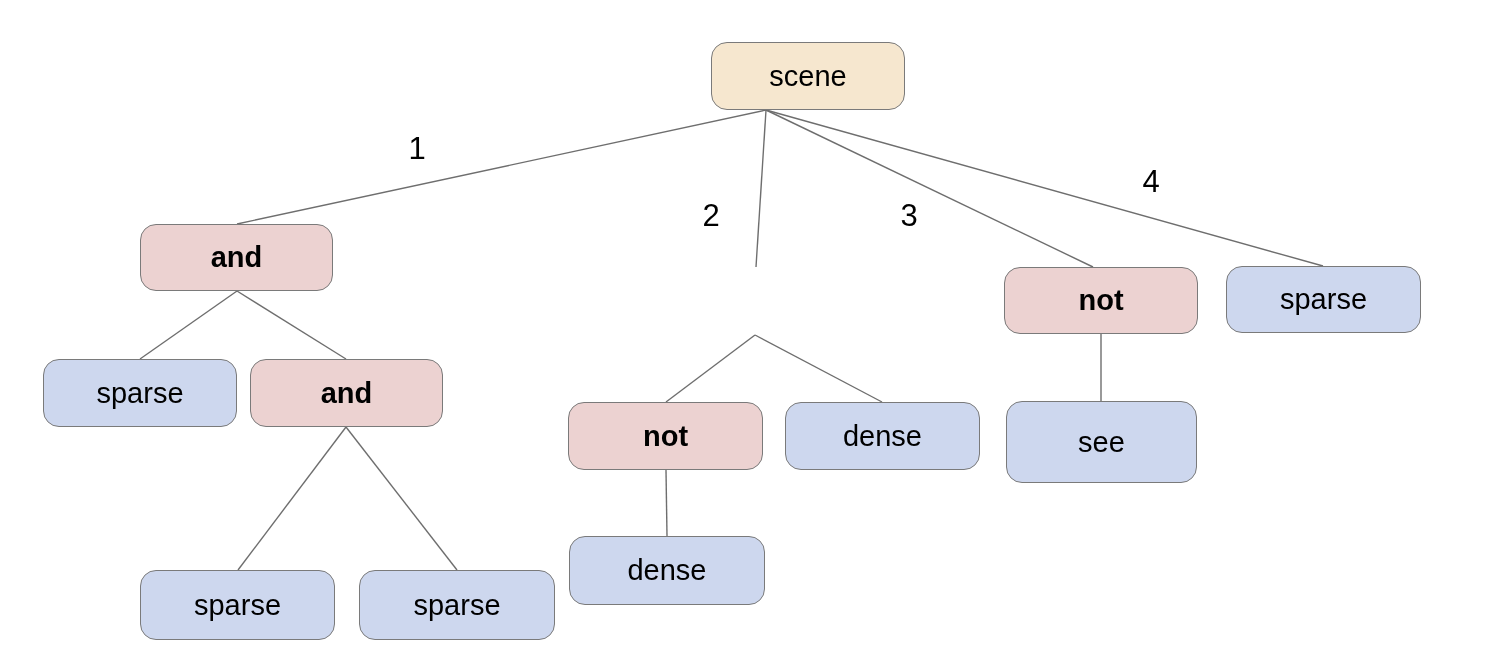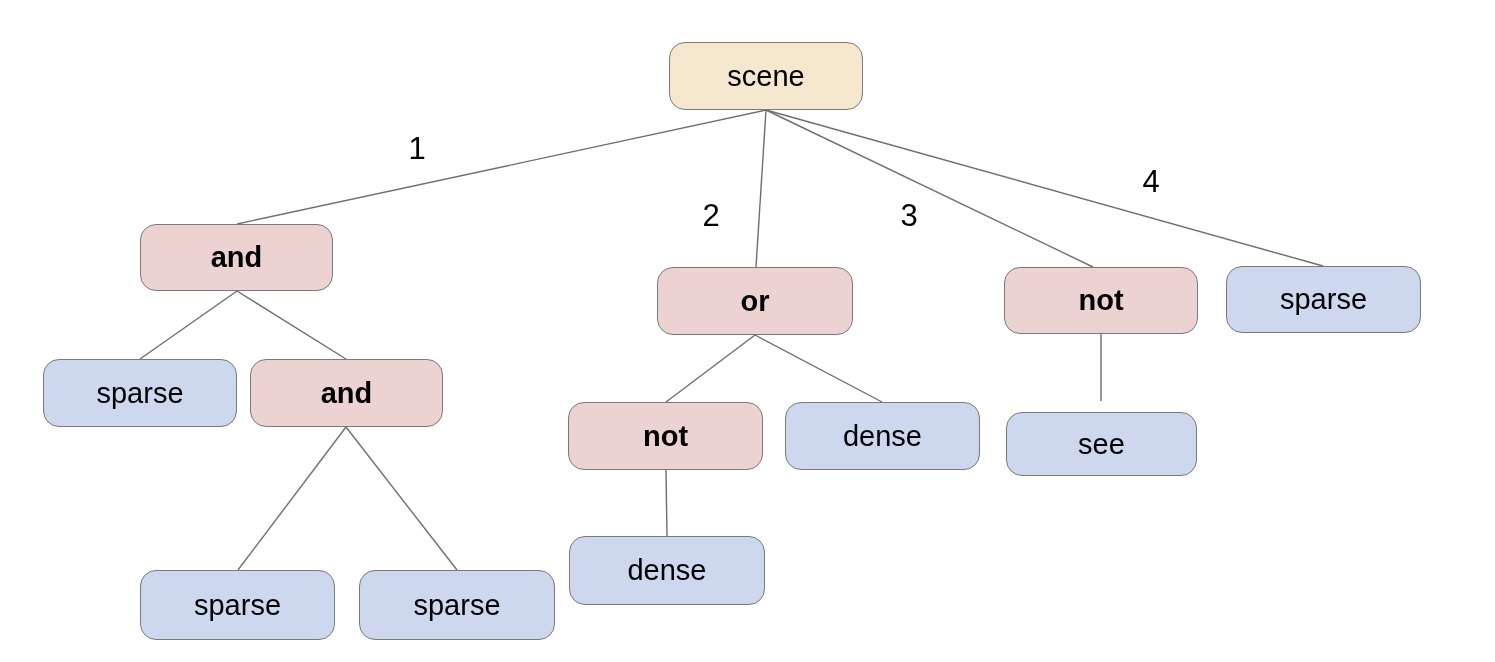--- a/index.html
+++ b/index.html
@@ -31,21 +31,21 @@
   .node{
     position:absolute;
     box-sizing:border-box;
     border:1.6px solid var(--node_border);
     border-radius:16px;
     display:flex;align-items:center;justify-content:center;
     font-size:29px;
     line-height:1;
     color:var(--text);
   }
-  .node.root{background:var(--root_fill);}
+  .node.root{background:var(--root_fill);margin-left:42px;}
   .node.operator{background:var(--operator_fill);font-weight:bold;}
   .node.leaf{background:var(--leaf_fill);}
   .edge-label{
     position:absolute;
     transform:translate(-50%,-50%);
     font-size:31px;
     color:var(--text);
     line-height:1;
   }
 </style>
@@ -69,25 +69,24 @@
     <line x1="1101" y1="334" x2="1101" y2="401"></line>
   </svg>
 
   <div class="edge-label" style="left:417px;top:148px">1</div>
   <div class="edge-label" style="left:711px;top:215px">2</div>
   <div class="edge-label" style="left:909px;top:215px">3</div>
   <div class="edge-label" style="left:1151px;top:181px">4</div>
 
   <div class="node root" style="left:669px;top:42px;width:194px;height:68px">scene</div>
   <div class="node operator" style="left:140px;top:224px;width:193px;height:67px">and</div>
-  <div class="node operator" style="left:657px;top:267px;width:196px;height:68px">or</div>
   <div class="node operator" style="left:1004px;top:267px;width:194px;height:67px">not</div>
   <div class="node leaf" style="left:1226px;top:266px;width:195px;height:67px">sparse</div>
   <div class="node leaf" style="left:43px;top:359px;width:194px;height:68px">sparse</div>
   <div class="node operator" style="left:250px;top:359px;width:193px;height:68px">and</div>
   <div class="node operator" style="left:568px;top:402px;width:195px;height:68px">not</div>
   <div class="node leaf" style="left:785px;top:402px;width:195px;height:68px">dense</div>
-  <div class="node leaf" style="left:1006px;top:412px;width:191px;height:64px">see</div>
+  <div class="node leaf" style="left:1006px;top:401px;width:191px;height:82px">see</div>
   <div class="node leaf" style="left:140px;top:570px;width:195px;height:70px">sparse</div>
   <div class="node leaf" style="left:359px;top:570px;width:196px;height:70px">sparse</div>
   <div class="node leaf" style="left:569px;top:536px;width:196px;height:69px">dense</div>
 
 </div>
 
 </body></html>

